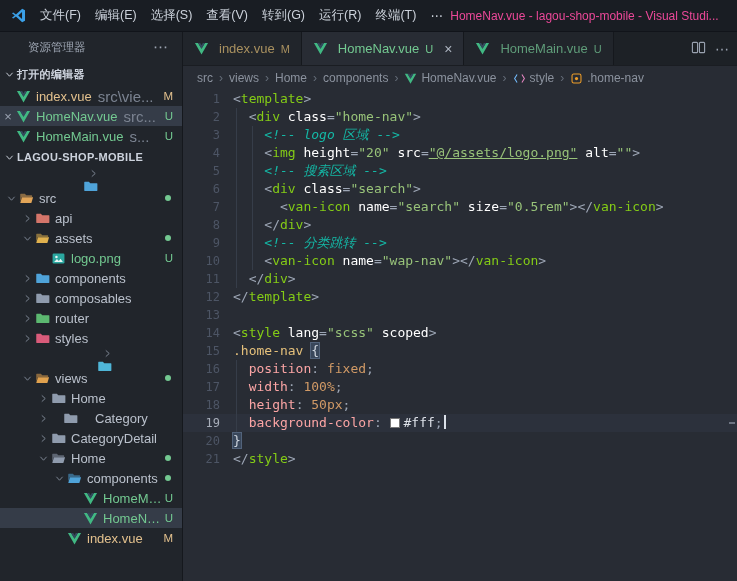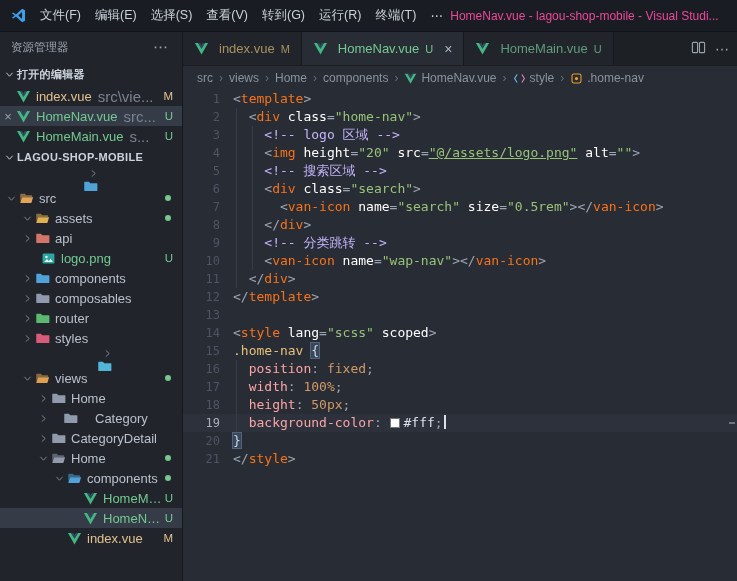--- a/index.html
+++ b/index.html
@@ -5,21 +5,21 @@
 *{box-sizing:border-box;margin:0;padding:0}
 html,body{width:737px;height:581px;overflow:hidden;background:#282c34;font-family:"Liberation Sans",sans-serif}
 .titlebar{height:32px;background:#191d23;display:flex;align-items:center;padding:0 8px;border-bottom:1px solid #11141a}
 .vscode-logo{width:17px;height:17px;margin:0 6px 0 2px;flex:none;display:inline-flex}
 .vscode-logo svg{width:100%;height:100%}
 .menus{display:flex;align-items:center;flex:none}
 .menu-item{color:#ccd2db;font-size:12.5px;padding:0 7px;cursor:default;white-space:nowrap}
 .win-title{flex:1;text-align:center;color:#ec4899;font-size:12px;white-space:nowrap;overflow:hidden;text-overflow:ellipsis;padding-right:10px}
 .main{display:flex;height:549px}
 .sidebar{width:183px;flex:none;background:#21252b;border-right:1px solid #15181d;display:flex;flex-direction:column;overflow:hidden}
-.sb-title{height:30px;display:flex;align-items:center;padding:0 14px 0 11px;color:#9da5b2;font-size:11.5px;flex:none}
+.sb-title{height:30px;display:flex;align-items:center;padding:0 14px 0 28px;color:#9da5b2;font-size:11.5px;flex:none}
 .sb-title .more{margin-left:auto;color:#9da5b2;font-size:15px;cursor:pointer}
 .sec-head{height:24px;display:flex;align-items:center;padding:0 2px;color:#cdd3dd;font-size:11px;font-weight:bold;letter-spacing:.3px;cursor:pointer;flex:none}
 .sec-head.project{height:22px}
 .row{height:20px;display:flex;align-items:center;font-size:13px;color:#bac1cc;cursor:pointer;white-space:nowrap;flex:none}
 .row.sel{background:#353c48}
 .oe-slot{width:16px;text-align:center;color:#9aa2b0;font-size:13px;flex:none;line-height:1}
 .ficon{width:15px;height:15px;flex:none;margin-right:5px;display:inline-flex}
 .ficon svg{width:100%;height:100%}
 .fname{margin-right:6px;flex:none}
 .fpath{color:#7b8391;font-size:15px;overflow:hidden;text-overflow:ellipsis;min-width:0}
@@ -46,25 +46,25 @@
 .bc-item{display:flex;align-items:center;gap:4px;cursor:pointer}
 .bc-ic{width:13px;height:13px;display:inline-flex}
 .bc-ic svg{width:100%;height:100%}
 .code-wrap{flex:1;position:relative;overflow:hidden;font-family:"DejaVu Sans Mono","Liberation Mono",monospace;font-size:13px}
 .line{display:flex;height:18px;line-height:18px;cursor:text}
 .line.cur{background:#2c313c}
 .gut{width:50px;flex:none;text-align:right;padding-right:13px;color:#4d5565;font-size:12px;cursor:pointer}
 .line.cur .gut{color:#a8aeba}
 .txt{white-space:pre;color:#abb2bf}
 .tk-p{color:#9da6b5}
-.tk-g{color:#f97316}
+.tk-g{color:#84cc16}
 .tk-a{color:#ffffff}
 .tk-s{color:#98c379}
 .tk-sl{color:#98c379;text-decoration:underline}
-.tk-cm{color:#c4b5fd;}
+.tk-cm{color:#14b8a6;font-style:italic}
 .tk-se{color:#e5c07b}
 .tk-pr{color:#fca5a5}
 .tk-v{color:#d19a66}
 .tk-w{color:#dde1e8}
 .tk-b{background:rgba(88,116,156,.38);box-shadow:0 0 0 1px rgba(123,153,193,.5);color:#cfd6df}
 .sw{display:inline-block;width:10px;height:10px;border:1px solid #777;margin:0 4px -1px 0;background:#fff}
 .caret{display:inline-block;width:2px;height:14px;background:#dbe0e8;vertical-align:-2px;margin-left:1px;animation:blink 1s steps(1) infinite}
 @keyframes blink{50%{opacity:0}}
 .guide{position:absolute;width:1px;background:#363d49}
 .ruler-mark{position:absolute;right:2px;width:6px;height:2px;background:#9aa2b0;opacity:.6}
@@ -175,47 +175,47 @@
             <svg viewBox="0 0 24 24">
               <path fill="#E2A558" opacity=".55" d="M2 5.3c0-.4.3-.8.8-.8h6.6l2.2 2.2h8.6c.5 0 .8.4.8.8v2H4.5L2 17z"></path>
               <path fill="#E2A558" d="M4.7 10h17.8l-2.6 8.6c-.1.4-.4.6-.8.6H2z"></path>
             </svg>
           </span>
           <span class="tree-label">src</span>
           <span class="dot"></span>
         </div>
         <div class="row" style="padding-left: 20px;">
           <span class="chev-slot">
+            <svg class="chev" viewBox="0 0 16 16">
+              <path d="M5.5 3.5l5 4.5-5 4.5" stroke="#848d9c" stroke-width="1.3" fill="none"></path>
+            </svg>
+          </span>
+          <span class="ficon">
+            <svg viewBox="0 0 24 24">
+              <path fill="#D4756A" d="M2 5.3c0-.4.3-.8.8-.8h6.6l2.2 2.2h10.6c.5 0 .8.4.8.8v10.9c0 .4-.3.8-.8.8H2.8c-.5 0-.8-.4-.8-.8z"></path>
+            </svg>
+          </span>
+          <span class="tree-label">api</span>
+        </div>
+        <div class="row" style="padding-left: 20px;">
+          <span class="chev-slot">
             <svg class="chev down" viewBox="0 0 16 16">
               <path d="M5.5 3.5l5 4.5-5 4.5" stroke="#848d9c" stroke-width="1.3" fill="none"></path>
             </svg>
           </span>
           <span class="ficon">
             <svg viewBox="0 0 24 24">
               <path fill="#E0B14E" opacity=".55" d="M2 5.3c0-.4.3-.8.8-.8h6.6l2.2 2.2h8.6c.5 0 .8.4.8.8v2H4.5L2 17z"></path>
               <path fill="#E0B14E" d="M4.7 10h17.8l-2.6 8.6c-.1.4-.4.6-.8.6H2z"></path>
             </svg>
           </span>
           <span class="tree-label">assets</span>
           <span class="dot"></span>
         </div>
-        <div class="row" style="padding-left: 20px;">
-          <span class="chev-slot">
-            <svg class="chev" viewBox="0 0 16 16">
-              <path d="M5.5 3.5l5 4.5-5 4.5" stroke="#848d9c" stroke-width="1.3" fill="none"></path>
-            </svg>
-          </span>
-          <span class="ficon">
-            <svg viewBox="0 0 24 24">
-              <path fill="#D4756A" d="M2 5.3c0-.4.3-.8.8-.8h6.6l2.2 2.2h10.6c.5 0 .8.4.8.8v10.9c0 .4-.3.8-.8.8H2.8c-.5 0-.8-.4-.8-.8z"></path>
-            </svg>
-          </span>
-          <span class="tree-label">api</span>
-        </div>
-        <div class="row" style="padding-left: 26px;">
+        <div class="row" style="padding-left: 36px;">
           <span class="chev-slot"></span>
           <span class="ficon">
             <svg viewBox="0 0 24 24">
               <rect x="2.5" y="4" width="19" height="16" rx="2" fill="#2BA7A0"></rect>
               <circle cx="8.7" cy="9.5" r="2" fill="#E8F6F5"></circle>
               <path d="M5 17.5l4.5-4.7 3 3.1 2.8-3.6 3.7 5.2z" fill="#E8F6F5"></path>
             </svg>
           </span>
           <span class="tree-label st-u">logo.png</span>
           <span class="badge st-u">U</span>

